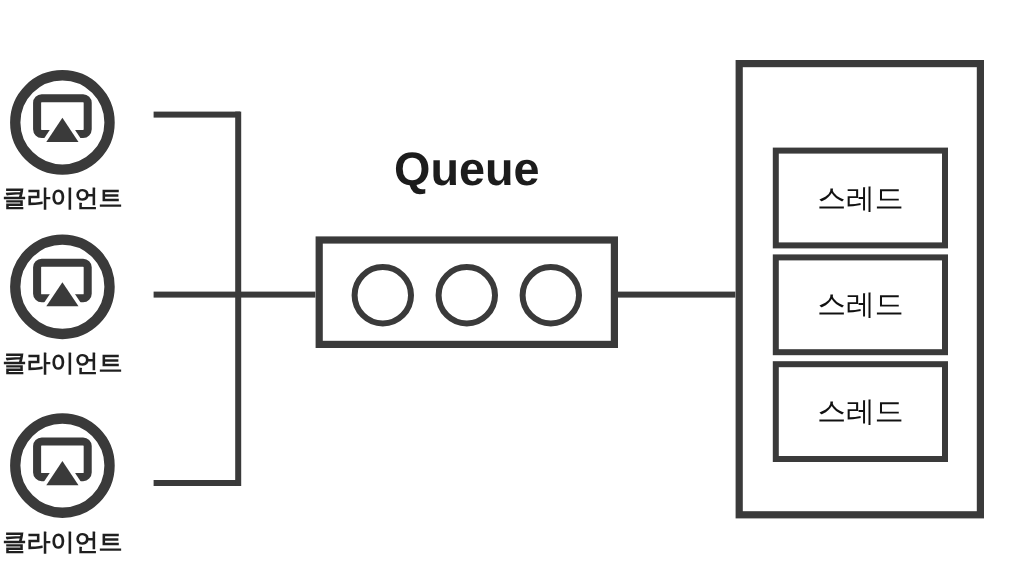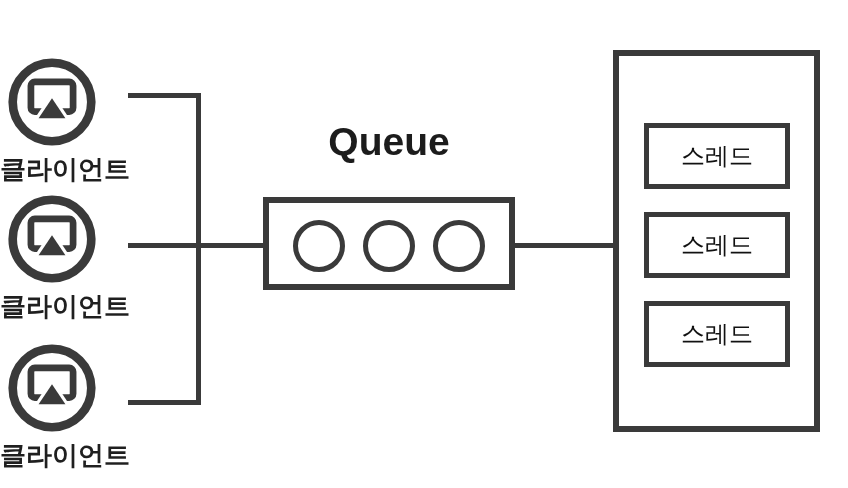--- a/index.html
+++ b/index.html
@@ -5,21 +5,21 @@
   html,body { margin:0; padding:0; background:#fff; }
   .canvas {
     position:relative; width:848px; height:488px; background:#ffffff;
     font-family:"Liberation Sans", sans-serif; overflow:hidden; color:#1c1c1c;
   }
   .line { position:absolute; background:#3a3a3a; }
 
   
   .client { position:absolute; left:0; width:104px; text-align:center; }
   .client svg { display:block; margin:0 auto; }
-  .client-label { margin-top:4px; font-size:26px; font-weight:bold; color:#1f1f1f; letter-spacing:0px; white-space:nowrap; }
+  .client-label { margin-top:4px; font-size:20px; font-weight:bold; color:#1f1f1f; letter-spacing:0px; white-space:nowrap; }
 
   
   .queue-title {
     position:absolute; left:263px; top:120px; width:252px; text-align:center;
     font-size:39px; font-weight:bold; color:#1c1c1c;
   }
   .queue-box {
     position:absolute; left:263px; top:197px; width:252px; height:93px;
     border:6px solid #3a3a3a; box-sizing:border-box; background:#fff;
     display:flex; align-items:center; justify-content:center; gap:18px;
@@ -33,21 +33,21 @@
   .pool-box {
     position:absolute; left:613px; top:50px; width:207px; height:382px;
     border:6px solid #3a3a3a; box-sizing:border-box; background:#fff;
   }
   .pool-header {
     position:absolute; left:647px; top:19px; width:139px; height:63px;
     background:#363636; color:#ffffff; display:flex; align-items:center; justify-content:center;
     font-size:27px; white-space:nowrap; z-index:3;
   }
   .thread-box {
-    position:absolute; left:644px; width:146px; height:66px;
+    position:absolute; left:644px; width:146px; height:84px;
     border:5px solid #3a3a3a; box-sizing:border-box; background:#fff;
     display:flex; align-items:center; justify-content:center;
     font-size:24px; color:#111; white-space:nowrap; z-index:2;
   }
 </style>
 </head>
 <body>
 
 <div class="canvas">
 

